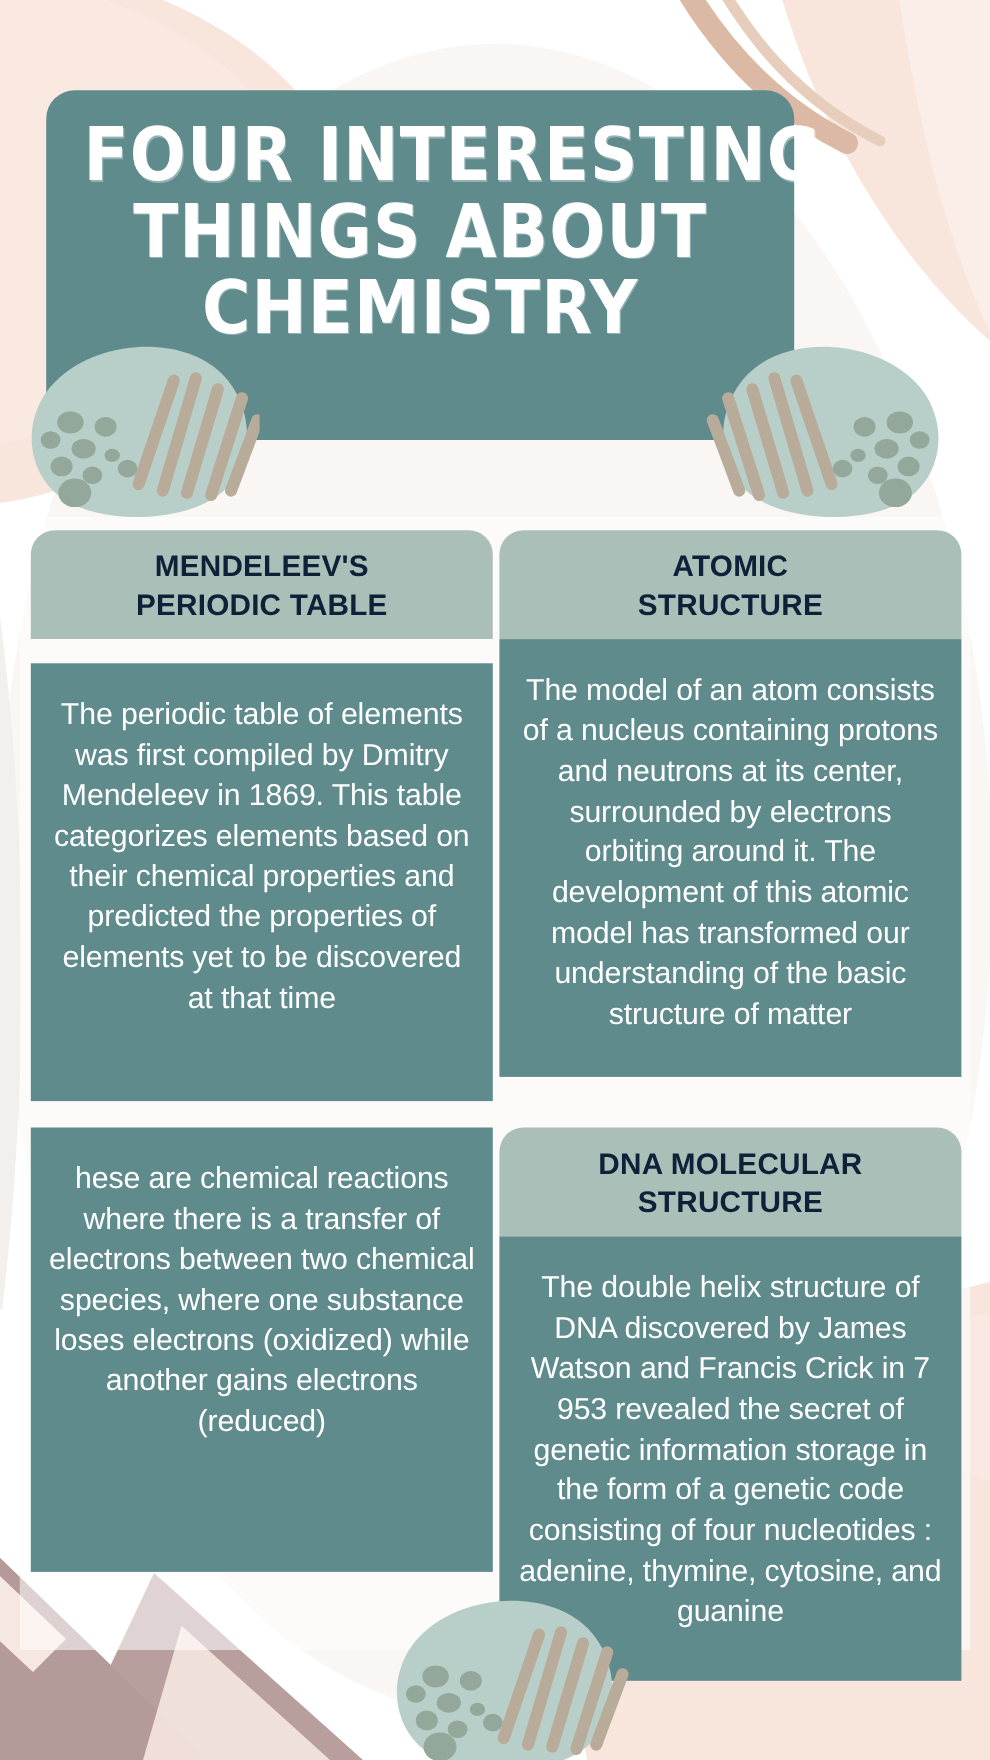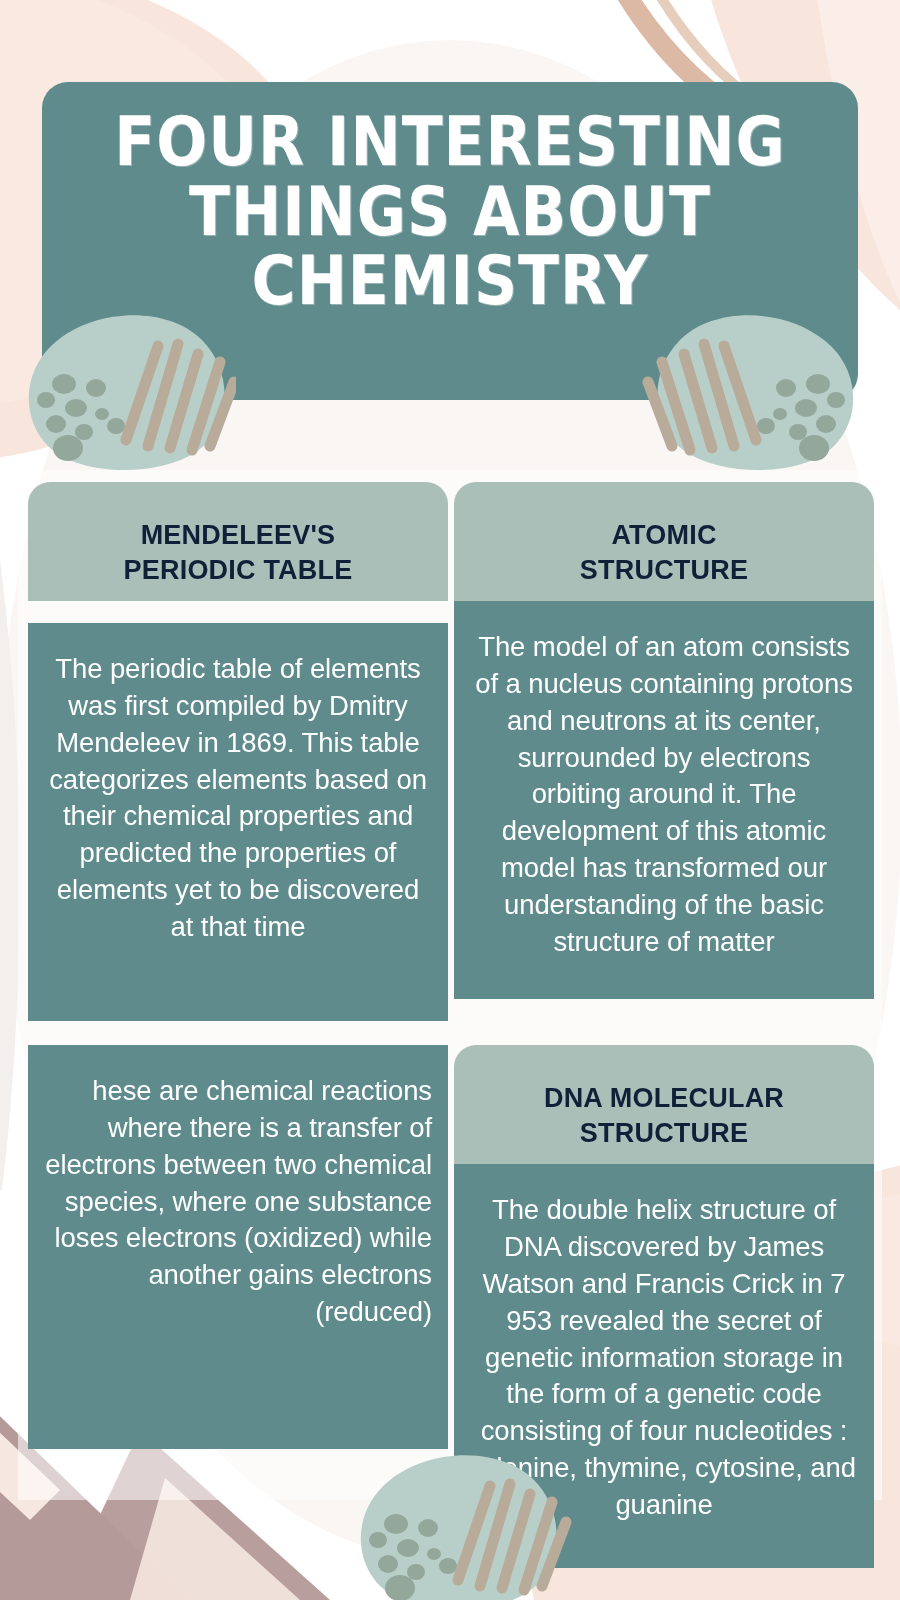--- a/index.html
+++ b/index.html
@@ -20,21 +20,21 @@
   }
 
   
   .bg-layer { position:absolute; inset:0; z-index:0; overflow:hidden; }
   .bg-svg { position:absolute; inset:0; width:900px; height:1600px; display:block; }
 
   
   .banner {
     position:absolute;
     left:42px; top:82px;
-    width:816px; height:318px;
+    width:680px; height:318px;
     background:#5f8b8c;
     border-radius:26px;
     z-index:3;
   }
 
   .banner-title {
     position:absolute;
     left:0; right:0; top:26px;
     padding:0 34px;
     text-align:center;
@@ -84,41 +84,40 @@
   }
   .card-head-text {
     color:#0e2138;
     font-family:"Liberation Sans", sans-serif;
     font-weight:bold;
     font-size:27px;
     line-height:1.28;
     letter-spacing:0.2px;
     text-transform:uppercase;
     white-space:pre-line;
-    margin-top:20px;
   }
 
   .card-body {
     background:#5f8b8c;
     padding:28px 16px 26px;
     text-align:center;
   }
   .card-body-text {
     color:#ffffff;
     font-family:"Liberation Sans", sans-serif;
     font-size:27.5px;
     line-height:1.34;
     letter-spacing:-0.1px;
     white-space:pre-line;
   }
 
   
   .card-1 .card-body { min-height:398px;margin-top:22px; }
   .card-2 .card-body { min-height:398px; }
-  .card-3 .card-body { min-height:404px;text-align:right; }
+  .card-3 .card-body { min-height:404px; }
   .card-4 .card-body { min-height:404px; }
 </style>
 </head>
 <body>
 
 <div id="poster">
 
   <div class="bg-layer">
     <svg class="bg-svg" viewBox="0 0 900 1600" xmlns="http://www.w3.org/2000/svg" aria-hidden="true">
 

